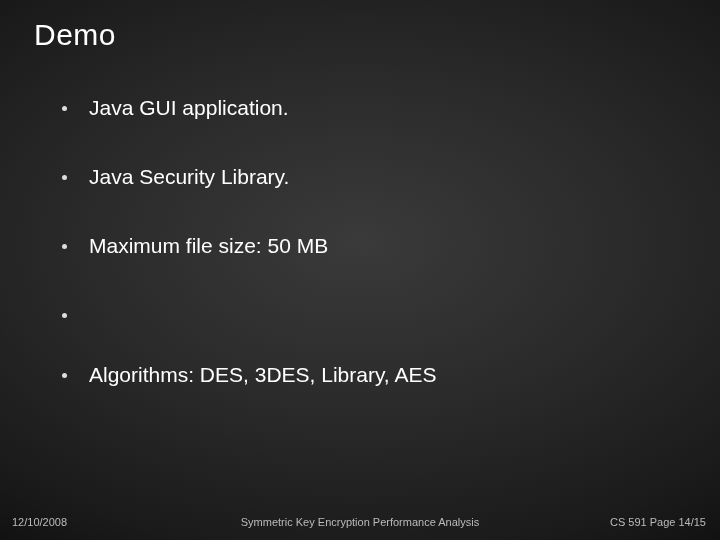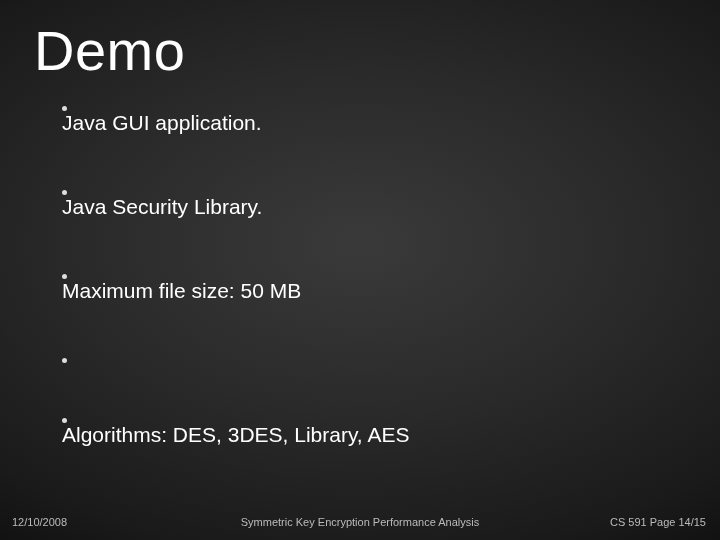--- a/index.html
+++ b/index.html
@@ -16,39 +16,38 @@
     height: 540px;
     background: radial-gradient(ellipse 110% 90% at 50% 45%, #3a3a3a 0%, #2a2a2a 35%, #1a1a1a 65%, #000 100%);
     position: relative;
     color: #fff;
     box-sizing: border-box;
   }
   .title {
     position: absolute;
     top: 18px;
     left: 34px;
-    font-size: 56px;
+    font-size: 30px;
     font-weight: 400;
     color: #fff;
     letter-spacing: 0.5px;
   }
   .bullets {
     position: absolute;
     top: 96px;
     left: 62px;
     right: 60px;
   }
   .bullet {
     display: flex;
     align-items: flex-start;
     margin-bottom: 45px;
     font-size: 21px;
     color: #fff;
     font-weight: 400;
-    flex-direction: column;
   }
   .bullet .dot {
     width: 5px;
     height: 5px;
     border-radius: 50%;
     background: #ddd;
     margin-top: 10px;
     margin-right: 22px;
     flex-shrink: 0;
   }

